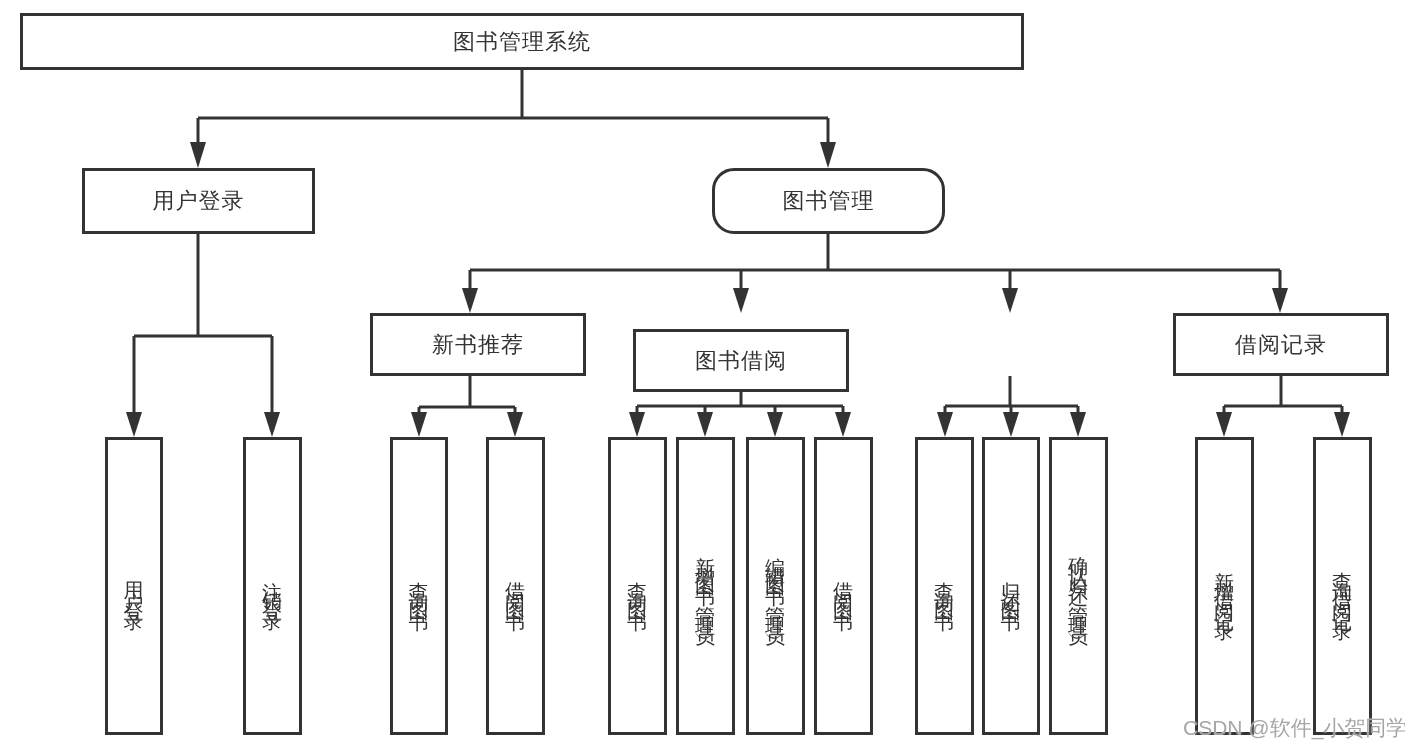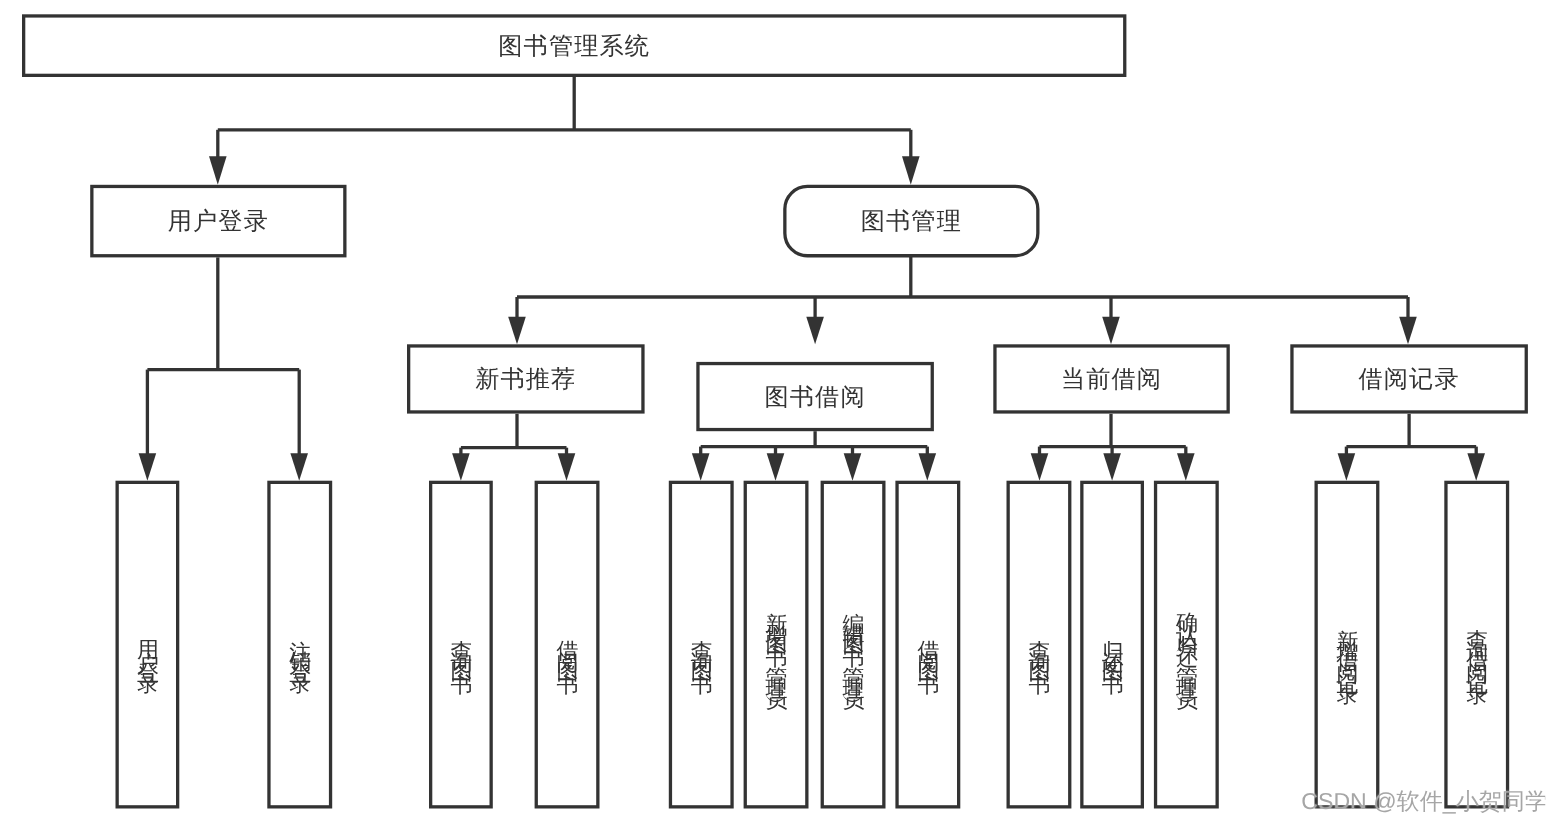--- a/index.html
+++ b/index.html
@@ -157,23 +157,20 @@
   <div class="box hbox n-book-mgmt">
     <span>图书管理</span>
   </div>
 
   <div class="box hbox n-new-book-rec">
     <span>新书推荐</span>
   </div>
   <div class="box hbox n-book-borrow">
     <span>图书借阅</span>
   </div>
-  <div class="box hbox n-current-borrow">
-    <span>当前借阅</span>
-  </div>
   <div class="box hbox n-borrow-records">
     <span>借阅记录</span>
   </div>
 
   <div class="box vbox leaf n-leaf-user-login">
     <span>用户登录</span>
   </div>
   <div class="box vbox leaf n-leaf-logout">
     <span>注销登录</span>
   </div>

